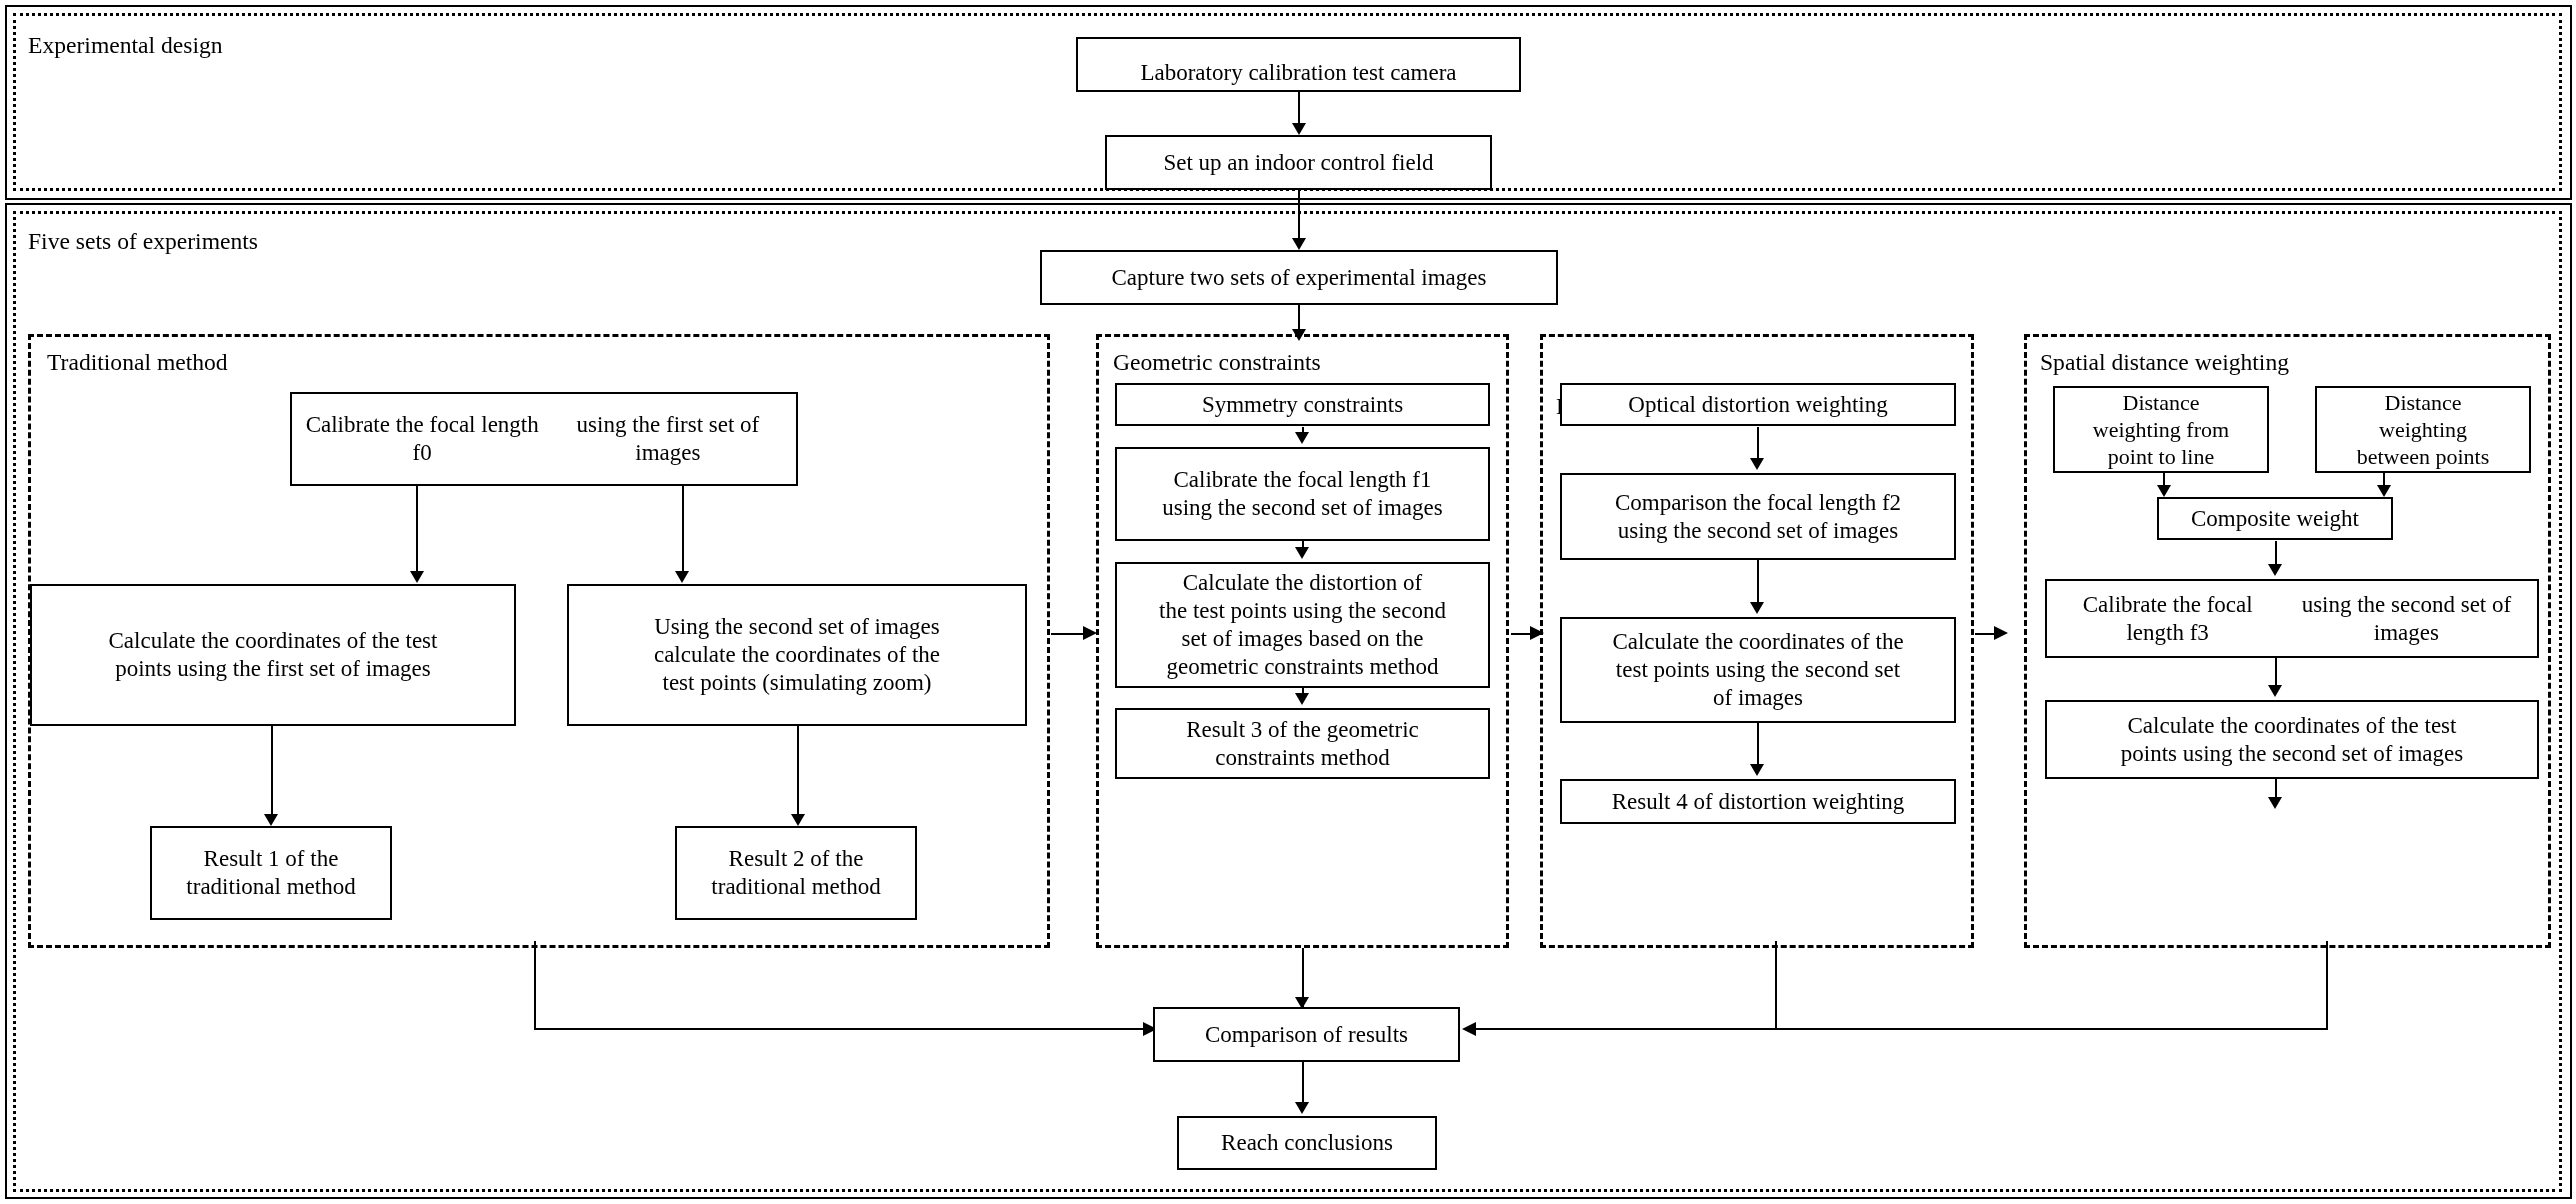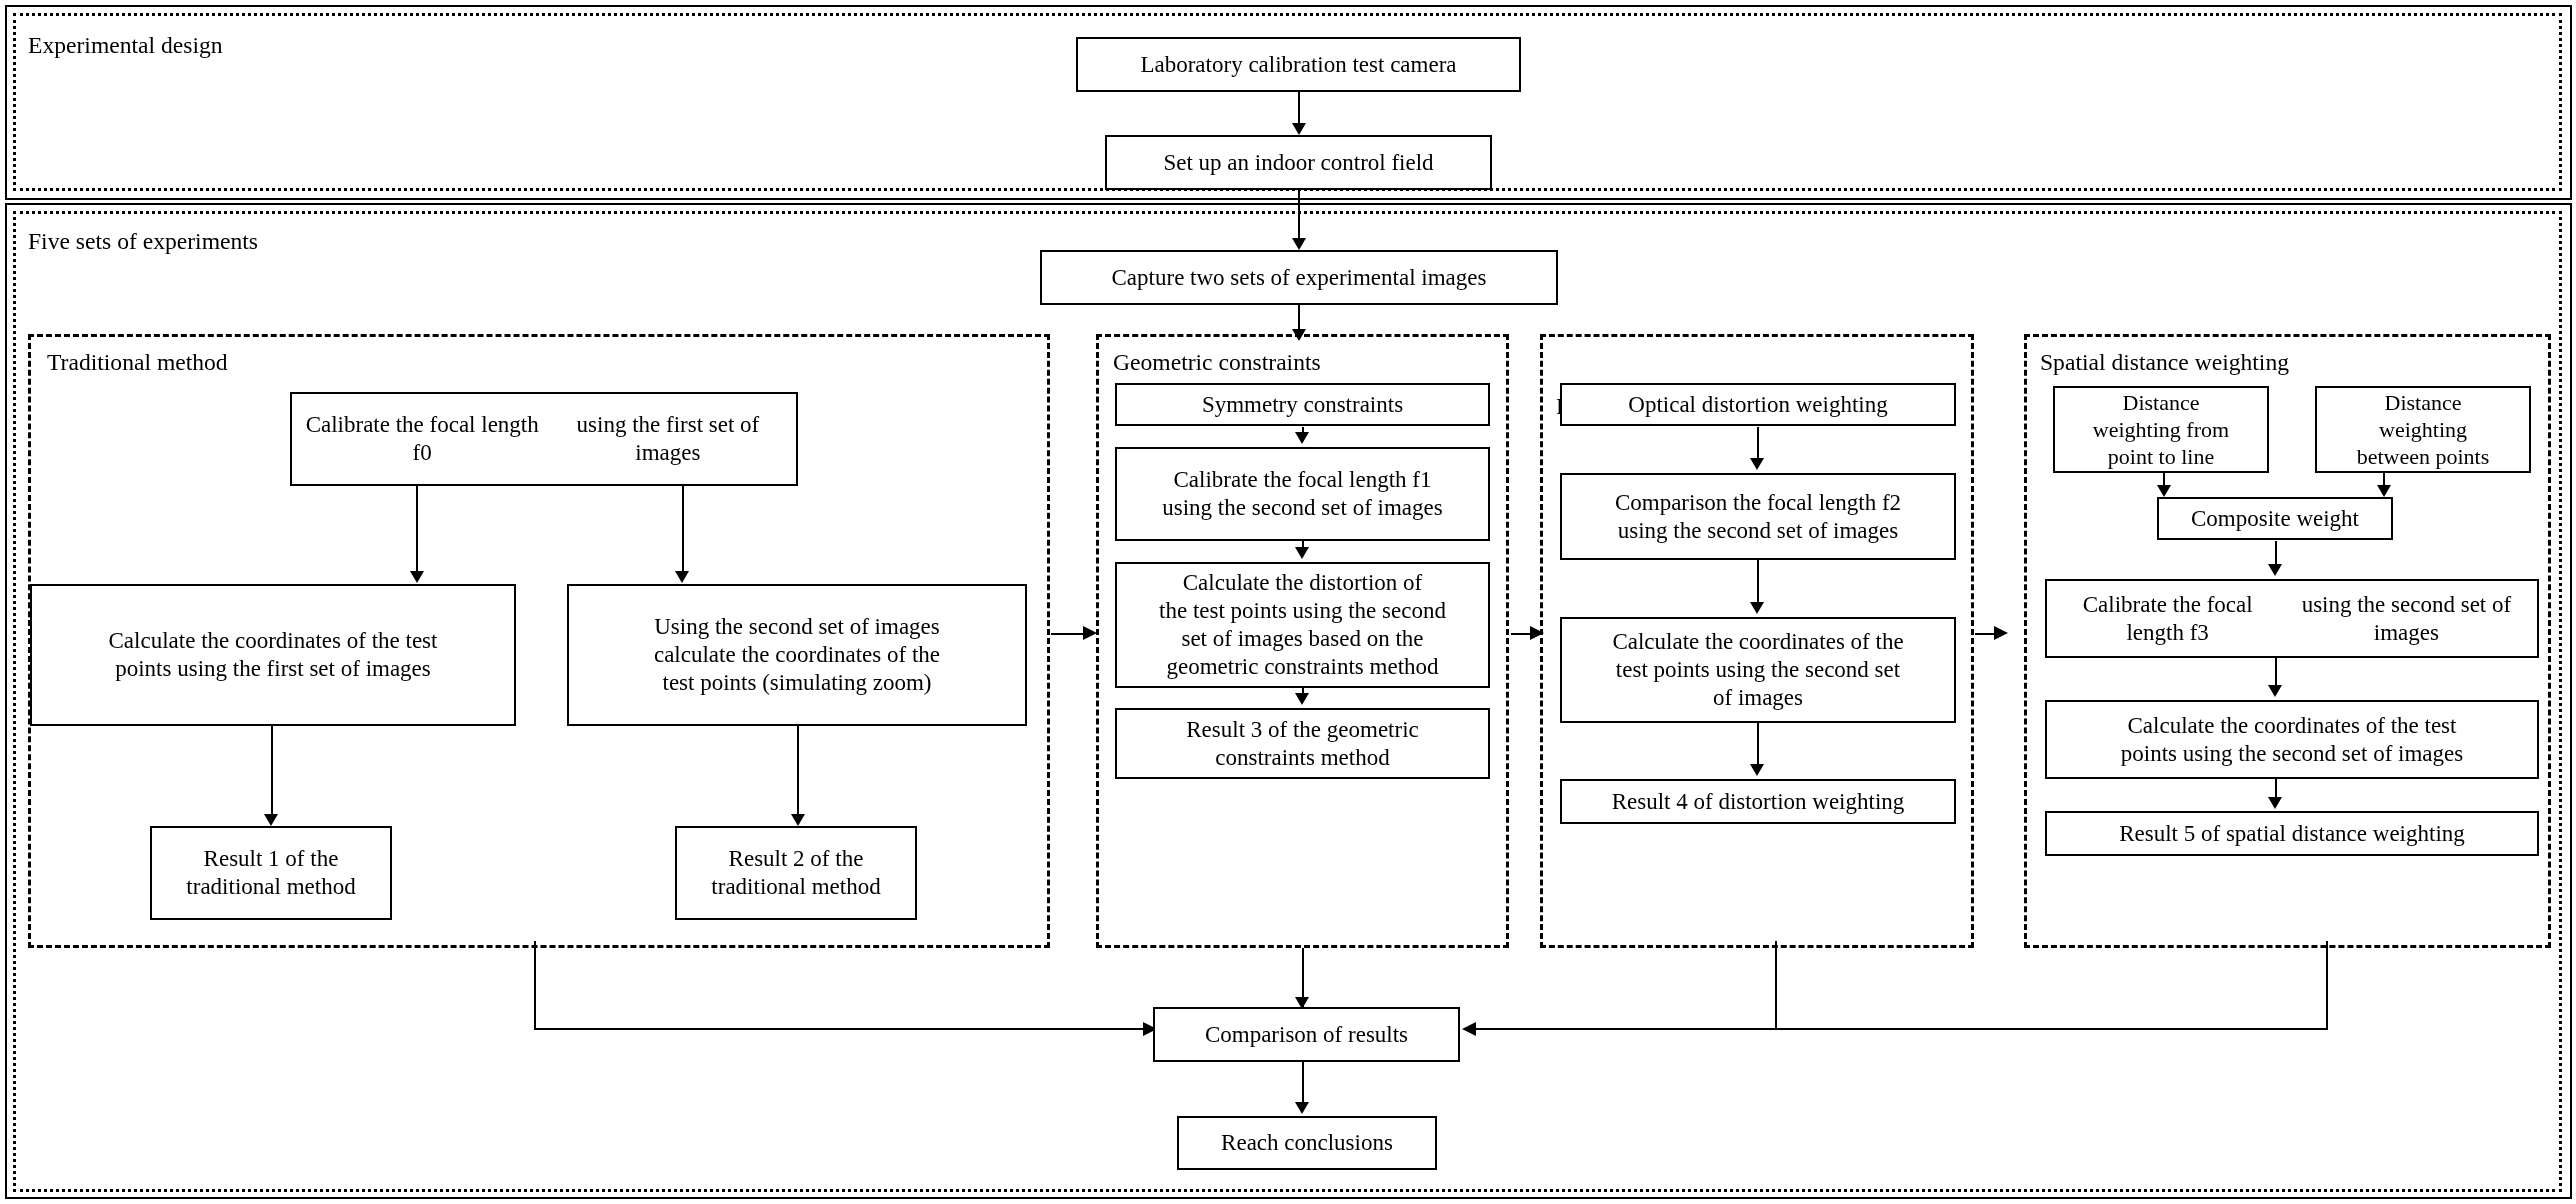--- a/index.html
+++ b/index.html
@@ -29,21 +29,21 @@
 <body>
 
 <div id="root">
 
   <div class="outer-frame" style="left:4.7px;top:4.7px;width:2567px;height:195px;"></div>
   <div class="outer-frame" style="left:4.7px;top:203px;width:2567px;height:996px;"></div>
 
   <div class="dotted-panel" style="left:13.4px;top:13.4px;width:2549px;height:178px;"></div>
   <div class="panel-title" style="left:28px;top:31.5px;">Experimental design</div>
 
-  <div class="box" style="left:1076px;top:37px;width:445px;height:55px;">
+  <div class="box" style="left:1076px;top:37px;width:445px;height:55px;align-items:flex-end;">
     <span>Laboratory calibration test camera</span>
   </div>
 
   <div class="vline" style="left:1298px;top:92px;height:36px;"></div>
   <div class="arrow-down" style="left:1292px;top:123px;"></div>
 
   <div class="box" style="left:1105px;top:135px;width:387px;height:55px;">
     <span>Set up an indoor control field</span>
   </div>
 
@@ -212,23 +212,20 @@
   <div class="vline" style="left:2275px;top:658px;height:33px;"></div>
   <div class="arrow-down" style="left:2268px;top:685px;"></div>
 
   <div class="box" style="left:2045px;top:700px;width:494px;height:79px;flex-direction:column;">
     <span>Calculate the coordinates of the test</span>
     <span>points using the second set of images</span>
   </div>
   <div class="vline" style="left:2275px;top:778px;height:25px;"></div>
   <div class="arrow-down" style="left:2268px;top:797px;"></div>
 
-  <div class="box" style="left:2045px;top:811px;width:494px;height:45px;">
-    <span>Result 5 of spatial distance weighting</span>
-  </div>
 
   <div class="vline" style="left:2326px;top:941px;height:89px;"></div>
   <div class="hline" style="left:1775px;top:1028px;width:553px;"></div>
 
   <div class="box" style="left:1153px;top:1007px;width:307px;height:55px;">
     <span>Comparison of results</span>
   </div>
 
   <div class="vline" style="left:1302px;top:1062px;height:47px;"></div>
   <div class="arrow-down" style="left:1295px;top:1102px;"></div>

